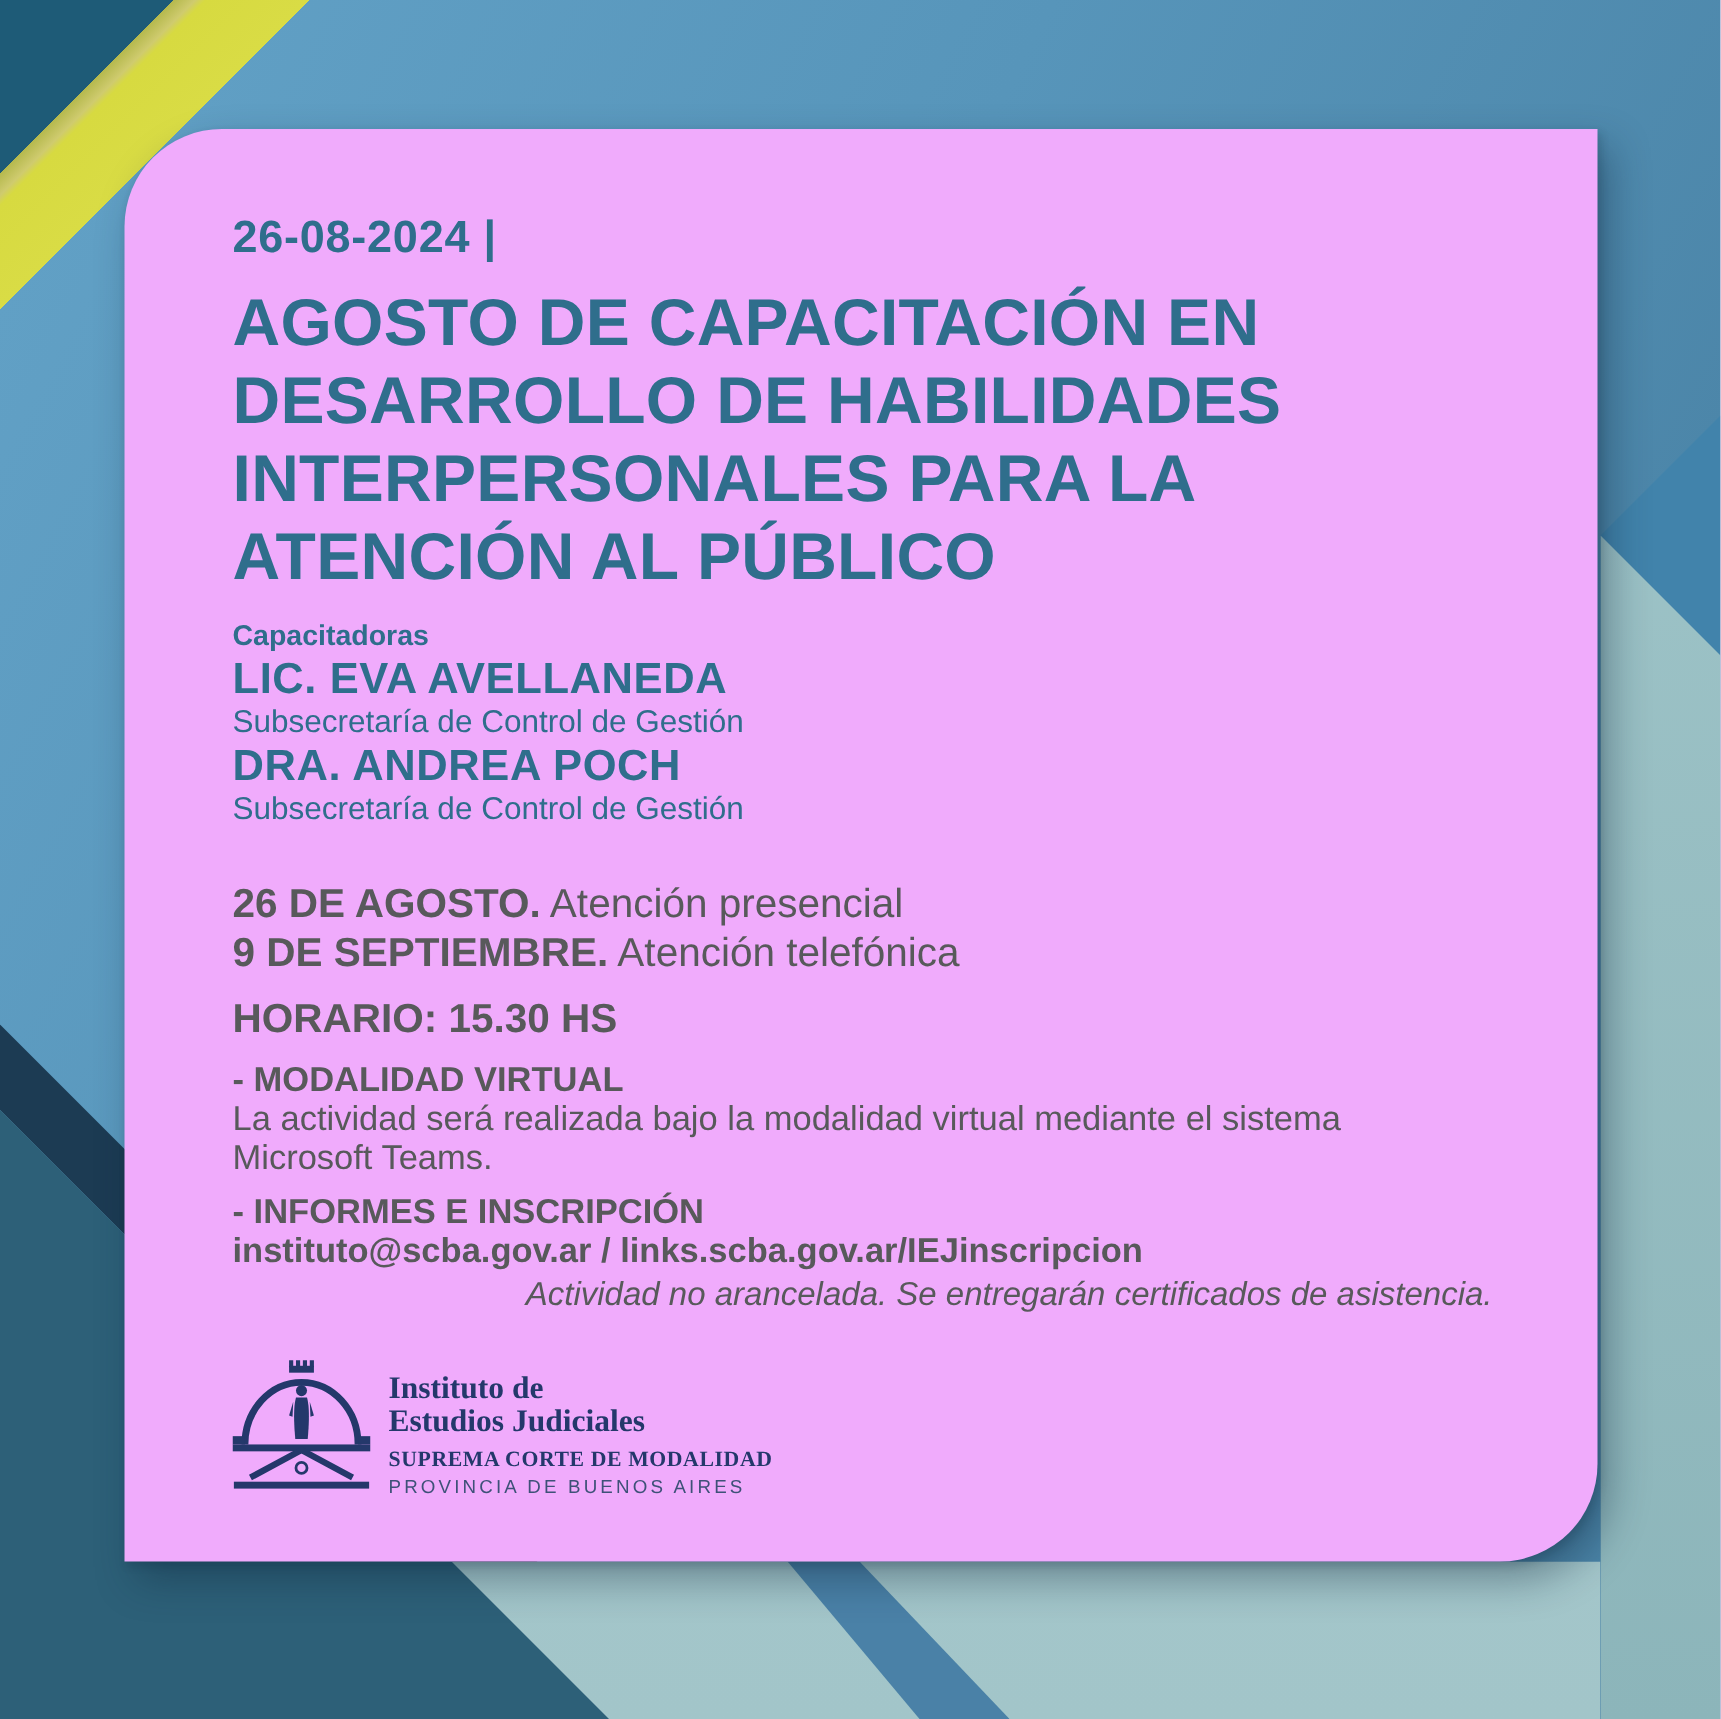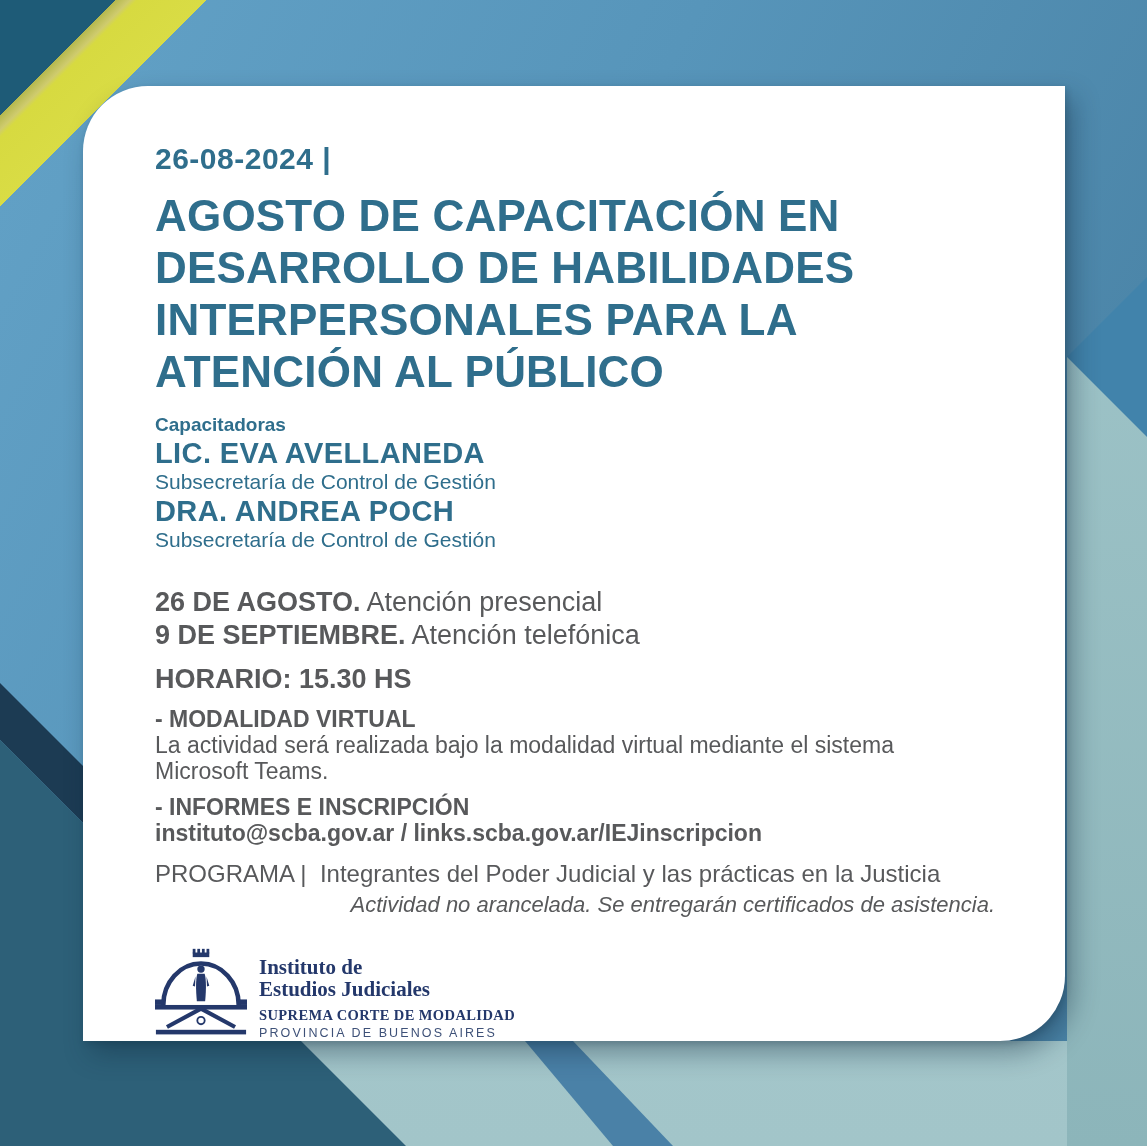--- a/index.html
+++ b/index.html
@@ -35,21 +35,21 @@
   }
   .seafoam-bottom{
     background:linear-gradient(180deg,#aecdd1 0%,#a2c5c9 100%);
     clip-path:polygon(301px 1041px,1067px 1041px,1067px 1146px,406px 1146px);
   }
   .blue-stripe-bottom{background:#4a81a7;clip-path:polygon(525px 1041px,573px 1041px,673px 1146px,613px 1146px);}
 
   
   .card{
     position:absolute;left:83px;top:86px;width:982px;height:955px;
-    background:#ffffff;
+    background:#f0abfc;
     border-radius:65px 0 65px 0;
     box-shadow:8px 12px 26px rgba(12,38,58,.38),2px 3px 6px rgba(12,38,58,.18);
   }
   .card-content{position:absolute;inset:0;padding:56px 70px 0 72px;box-sizing:border-box;}
 
   .teal{color:#2f6e8c;}
   .gray{color:#58595b;}
 
   .date-line{font-size:30px;font-weight:700;letter-spacing:.5px;line-height:34px;}
   .title{margin-top:14px;font-size:44px;font-weight:800;line-height:52px;letter-spacing:.2px;}
@@ -122,21 +122,20 @@
       <div class="m-modality">
         <div class="block-heading gray">- MODALIDAD VIRTUAL</div>
         <div class="block-text gray">La actividad será realizada bajo la modalidad virtual mediante el sistema Microsoft Teams.</div>
       </div>
 
       <div class="m-informes">
         <div class="block-heading gray">- INFORMES E INSCRIPCIÓN</div>
         <div class="block-text gray" style="font-weight:600;">instituto@scba.gov.ar / links.scba.gov.ar/IEJinscripcion</div>
       </div>
 
-      <div class="program-line gray"><span>PROGRAMA |</span><span class="sep">  </span><span>Integrantes del Poder Judicial y las prácticas en la Justicia</span></div>
 
       <div class="note-line gray">Actividad no arancelada. Se entregarán certificados de asistencia.</div>
 
       <div class="logo-row">
         <svg class="logo-icon" viewBox="0 0 100 96" aria-hidden="true">
           <g fill="#24386b" stroke="none">
 
             <rect x="41" y="4" width="18" height="5"></rect>
             <rect x="41" y="0" width="3" height="5"></rect>
               <rect x="46" y="0" width="3" height="5"></rect>

